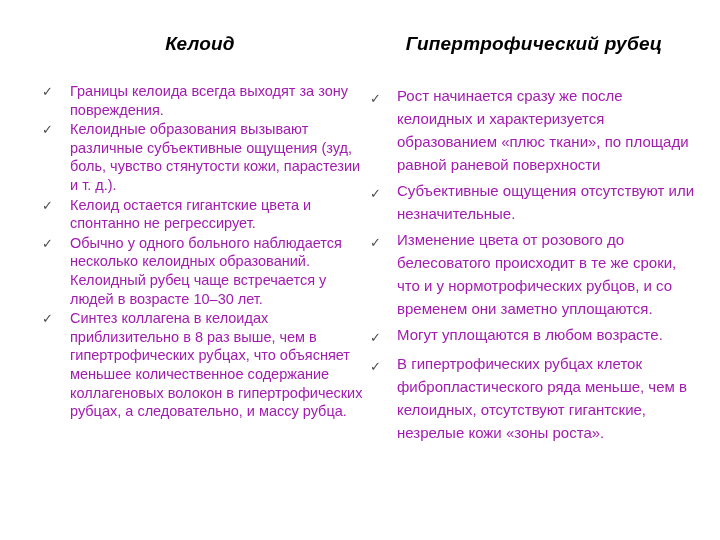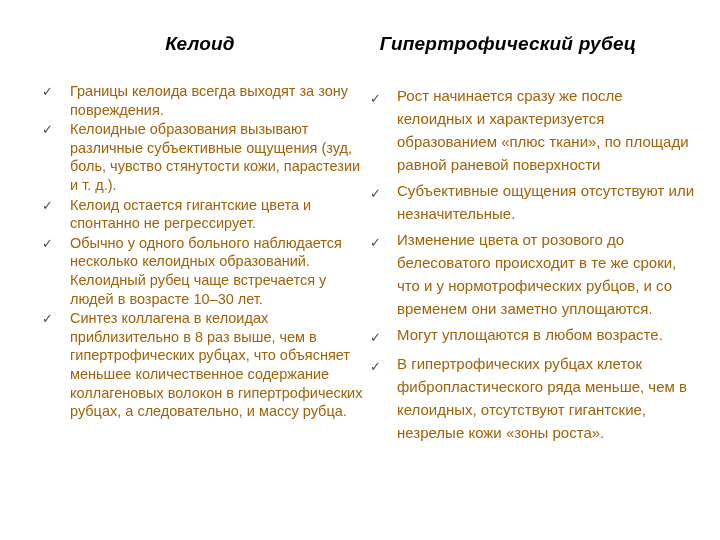--- a/index.html
+++ b/index.html
@@ -24,21 +24,21 @@
     position: absolute;
     top: 33px;
     font-size: 19px;
     font-weight: bold;
     font-style: italic;
     color: #000000;
     text-align: center;
     letter-spacing: 0.2px;
   }
   .col-title.left  { left: 40px;  width: 320px; }
-  .col-title.right { left: 340px; width: 336px; }
+  .col-title.right { left: 366px; width: 336px; }
 
   ul.bullets {
     position: absolute;
     margin: 0;
     padding: 0;
     list-style: none;
   }
   ul.bullets.left {
     left: 42px;
     top: 82px;
@@ -61,21 +61,21 @@
   ul.bullets.right li { margin-bottom: 3px; }
   .check {
     flex: 0 0 28px;
     font-size: 13px;
     color: #4a4a4a;
     padding-top: 1px;
   }
   ul.bullets.right .check { flex-basis: 27px; padding-top: 3px; }
   .btext {
     flex: 1 1 auto;
-    color: #a16207;
+    color: #a21caf;
   }
 </style>
 </head>
 <body>
 
 <div class="slide">
 
   <div class="col-title left">Келоид</div>
 
   <div class="col-title right">Гипертрофический рубец</div>

